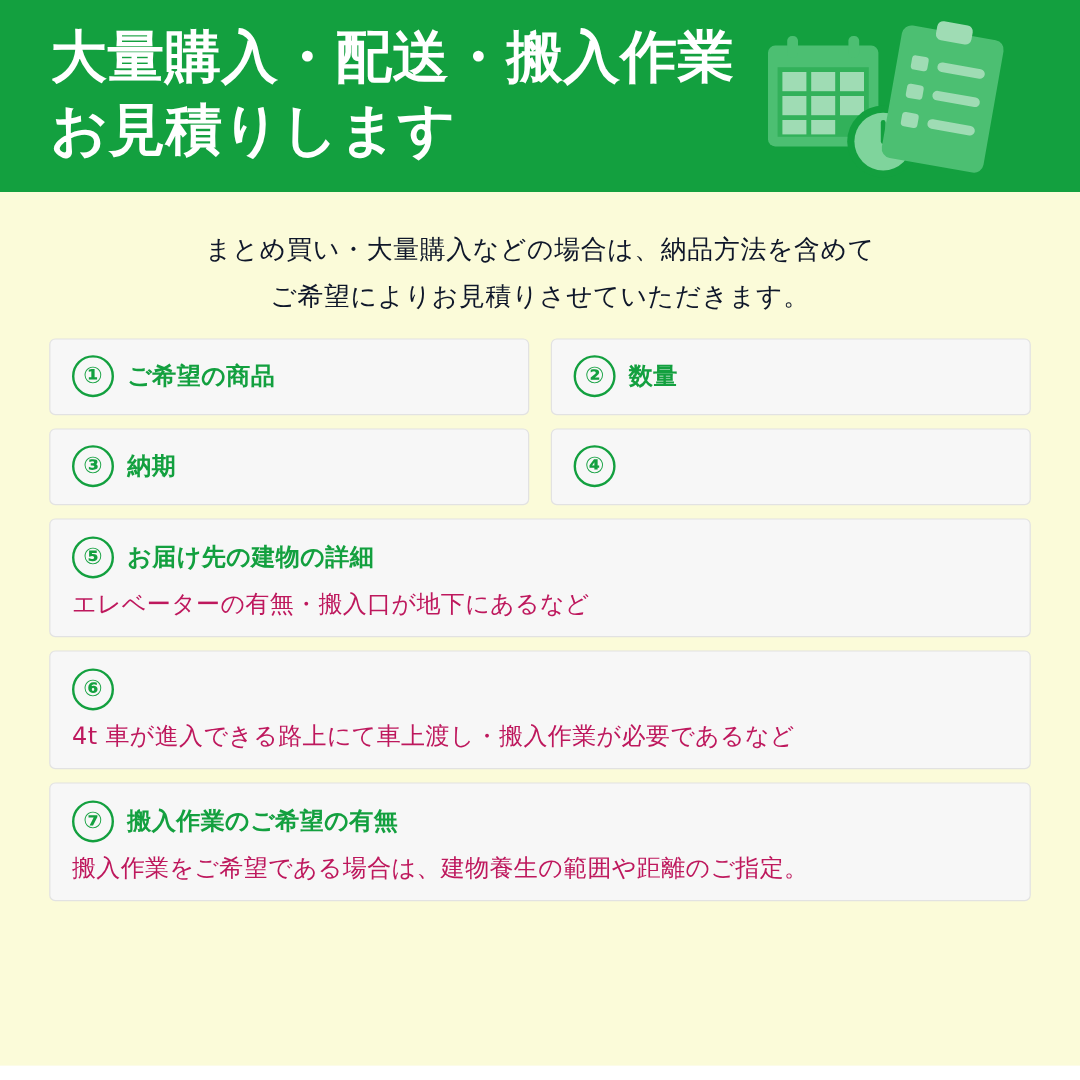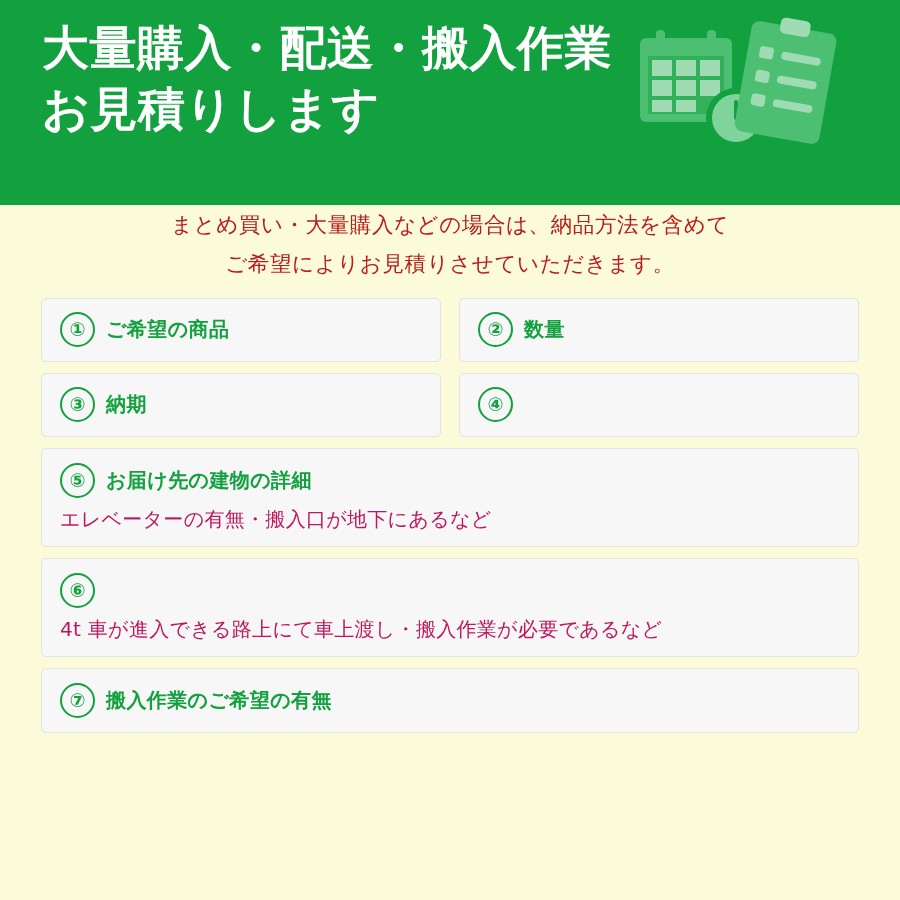--- a/index.html
+++ b/index.html
@@ -18,21 +18,21 @@
     width: 900px;
     height: 900px;
     background: #ffffff;
     box-sizing: border-box;
   }
 
   
   .banner {
     position: relative;
     width: 900px;
-    height: 205px;
+    height: 160px;
     background: #13a03f;
     overflow: hidden;
   }
   .banner-title {
     position: absolute;
     left: 42px;
     top: 18px;
     color: #ffffff;
     font-size: 47px;
     font-weight: bold;
@@ -54,22 +54,23 @@
   
   .body-area {
     position: relative;
     width: 900px;
     height: 728px;
     background: #fbfbd9;
     box-sizing: border-box;
     padding: 0;
   }
   .lead {
+    padding-top: 29px;
     text-align: center;
-    color: #b91c1c;
+    color: #0f172a;
     font-size: 21.5px;
     line-height: 1.83;
     letter-spacing: 0.6px;
   }
   .lead div { white-space: pre; }
 
   .cards {
     margin: 14px auto 0 auto;
     width: 818px;
   }
@@ -230,18 +231,19 @@
           <div class="card-sub">4t 車が進入できる路上にて車上渡し・搬入作業が必要であるなど</div>
         </div>
       </div>
 
       <div class="row">
         <div class="card full">
           <div class="card-head">
             <span class="num">⑦</span>
             <span class="card-title">搬入作業のご希望の有無</span>
           </div>
+          <div class="card-sub">搬入作業をご希望である場合は、建物養生の範囲や距離のご指定。</div>
         </div>
       </div>
 
     </div>
   </div>
 </div>
 
 </body></html>

